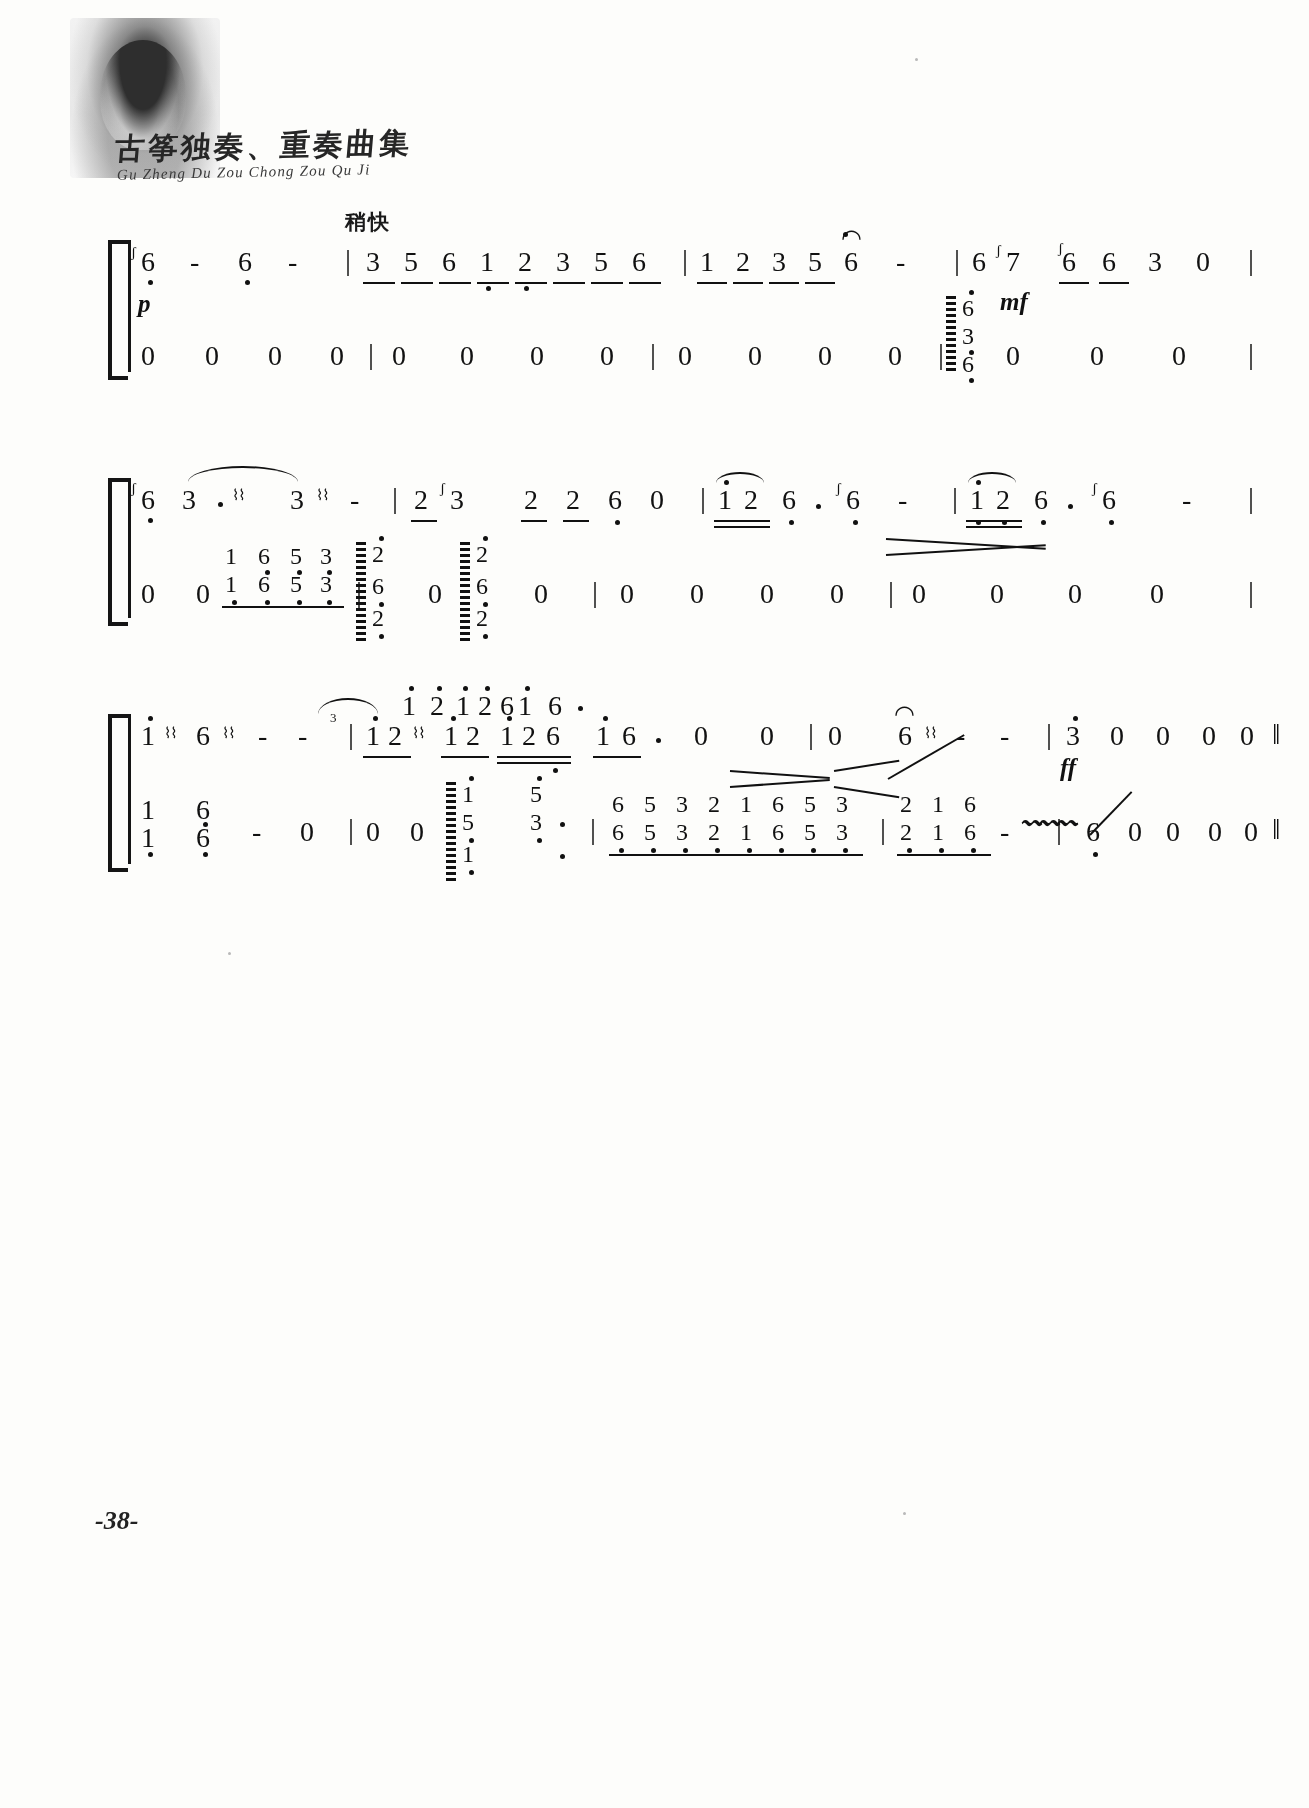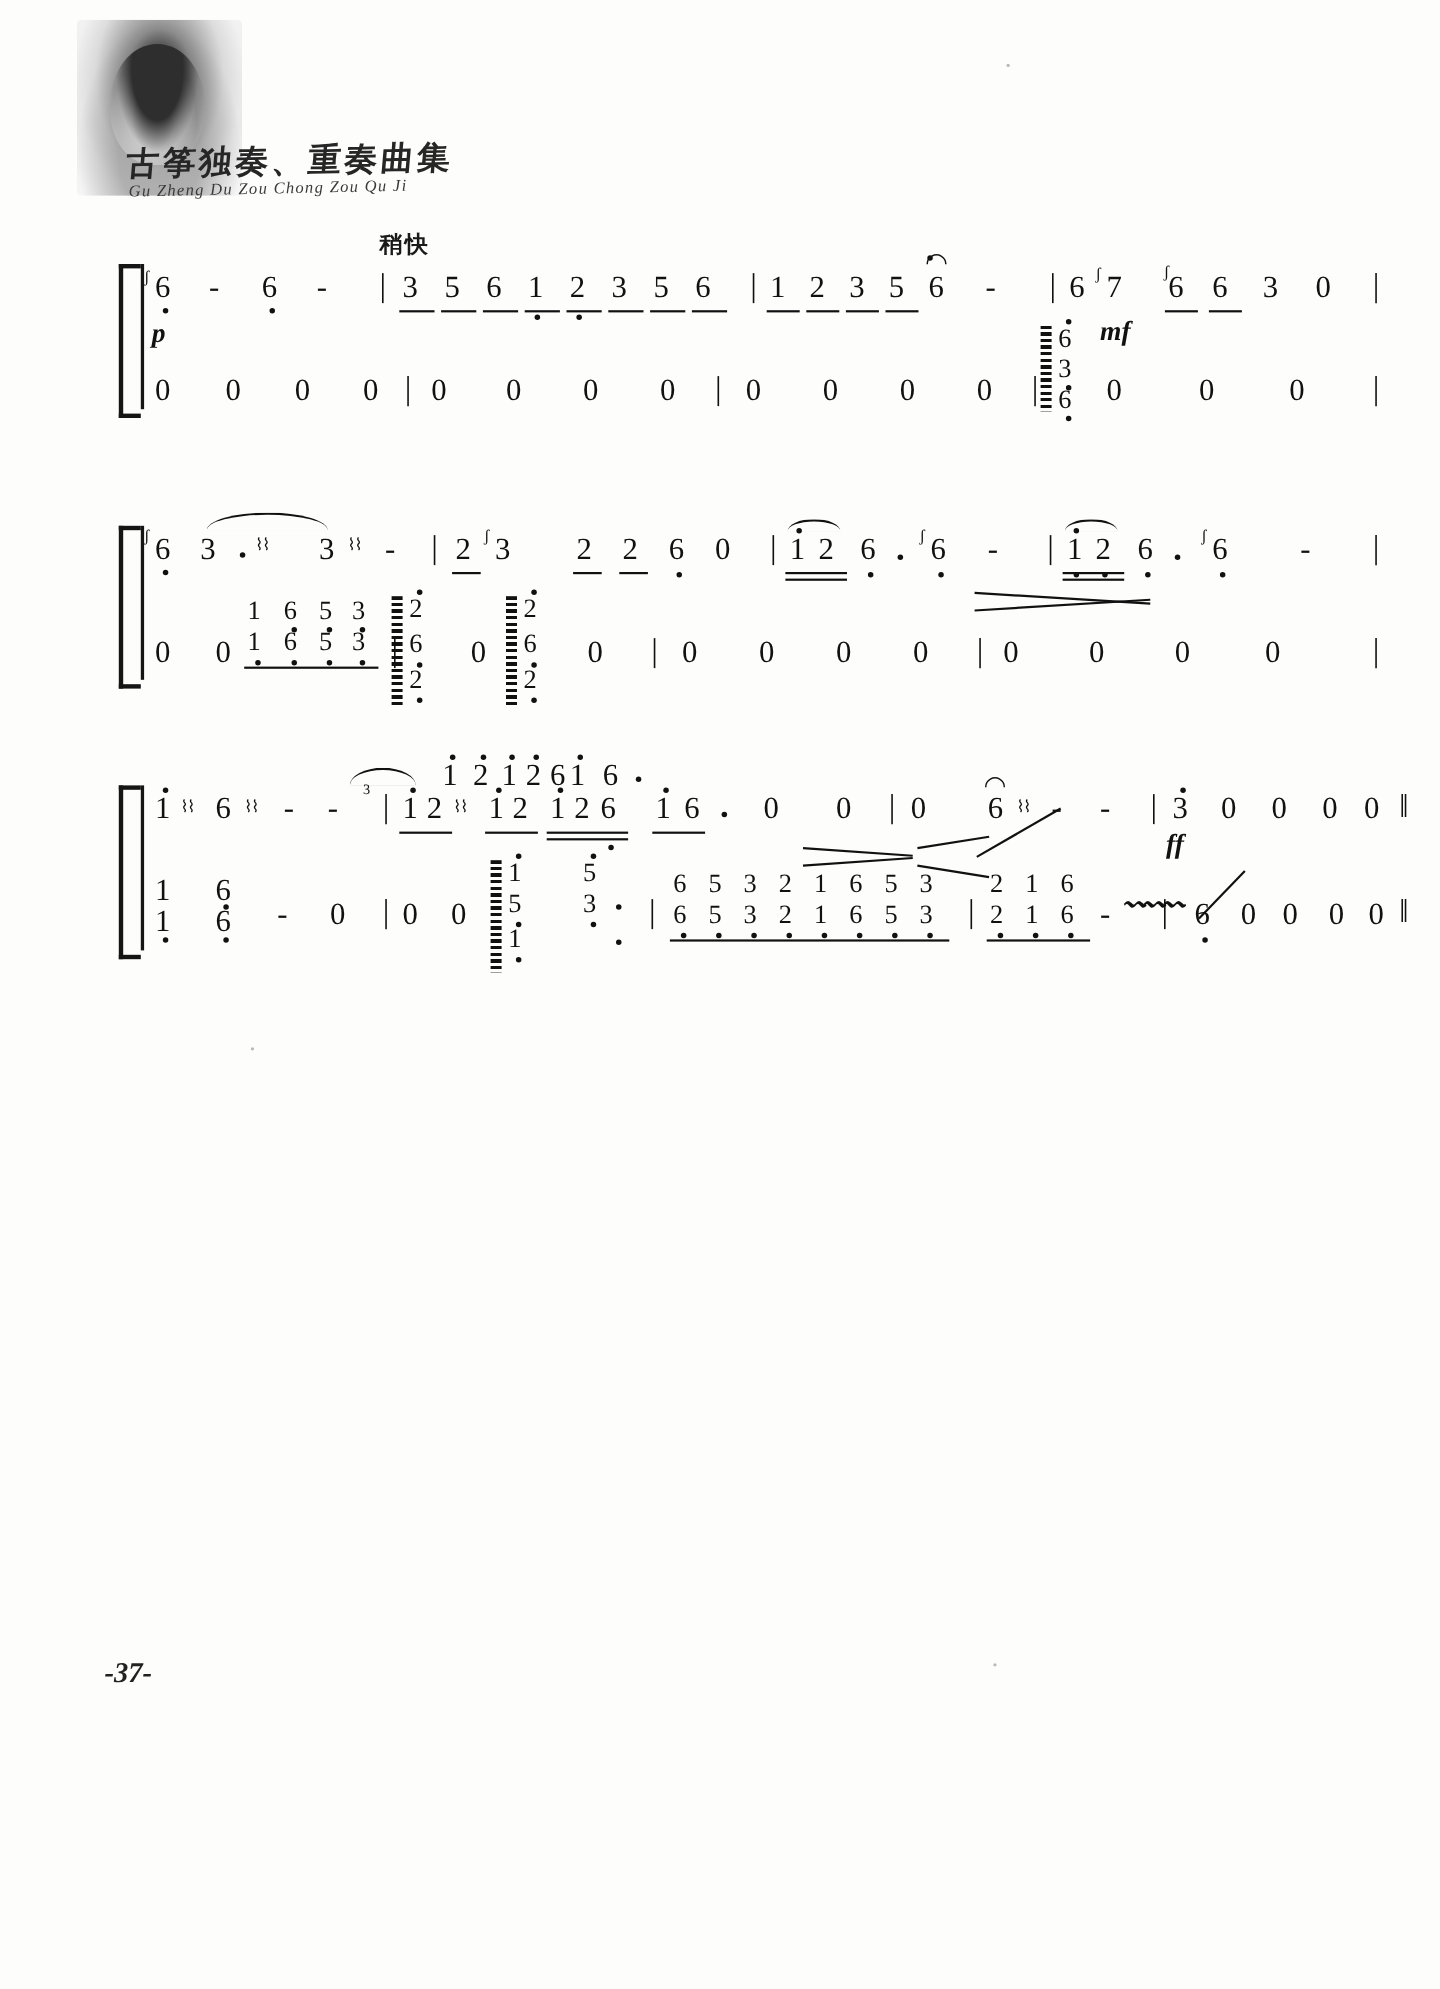--- a/index.html
+++ b/index.html
@@ -667,18 +667,18 @@
       <span class="dot-below" style="left:1093px; top:46px;"></span>
       <span class="note" style="left:1128px; top:12px;">0</span>
       <span class="note" style="left:1166px; top:12px;">0</span>
       <span class="note" style="left:1208px; top:12px;">0</span>
       <span class="note" style="left:1244px; top:12px;">0</span>
 
       <span class="bar final" style="left:1272px; top:8px;">‖</span>
     </div>
   </div>
 
-  <div class="pagenum">-37-</div>
+  <div class="pagenum">-38-</div>
 
   <span class="speck" style="left:915px; top:58px;"></span>
   <span class="speck" style="left:228px; top:952px;"></span>
   <span class="speck" style="left:903px; top:1512px;"></span>
 </div>
 
 </body></html>

